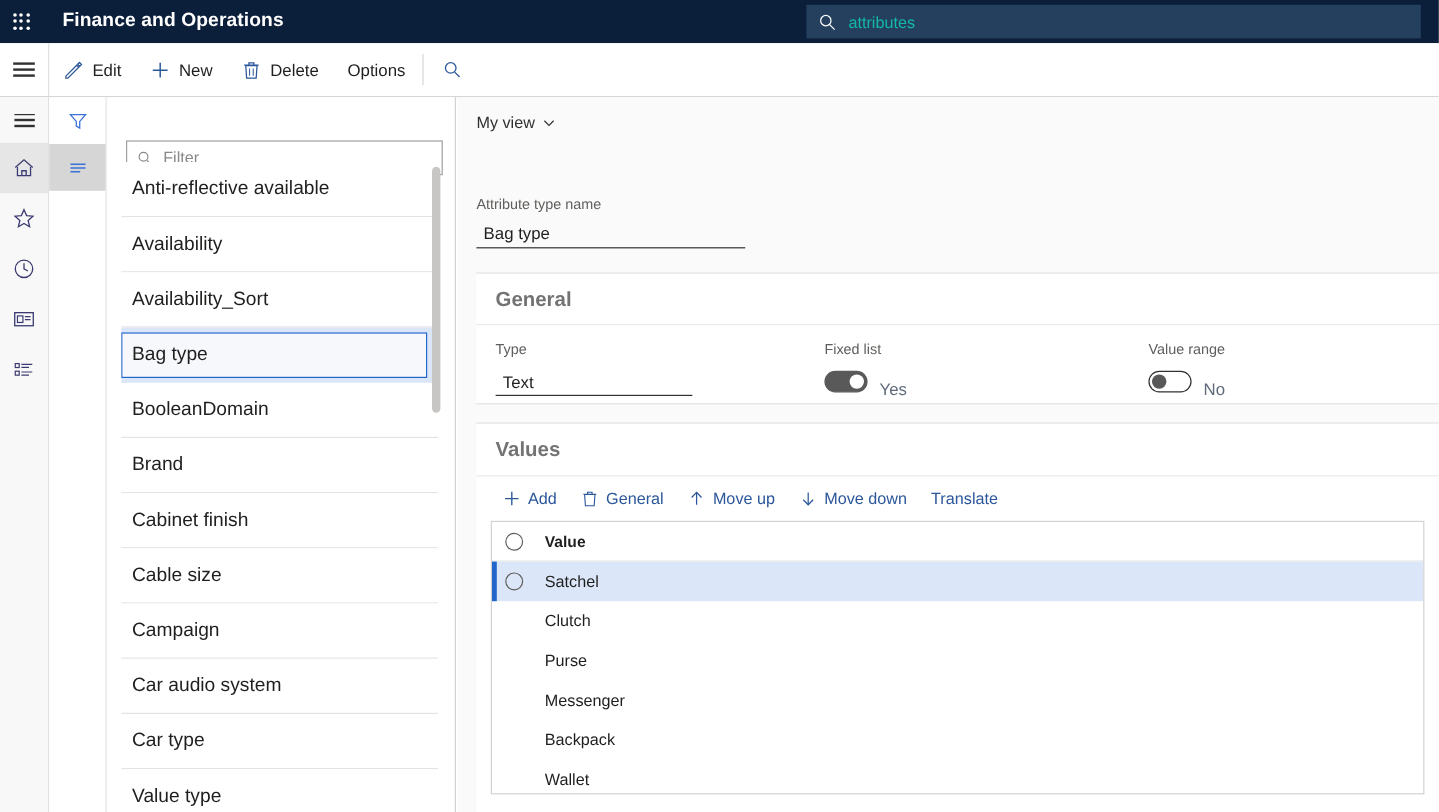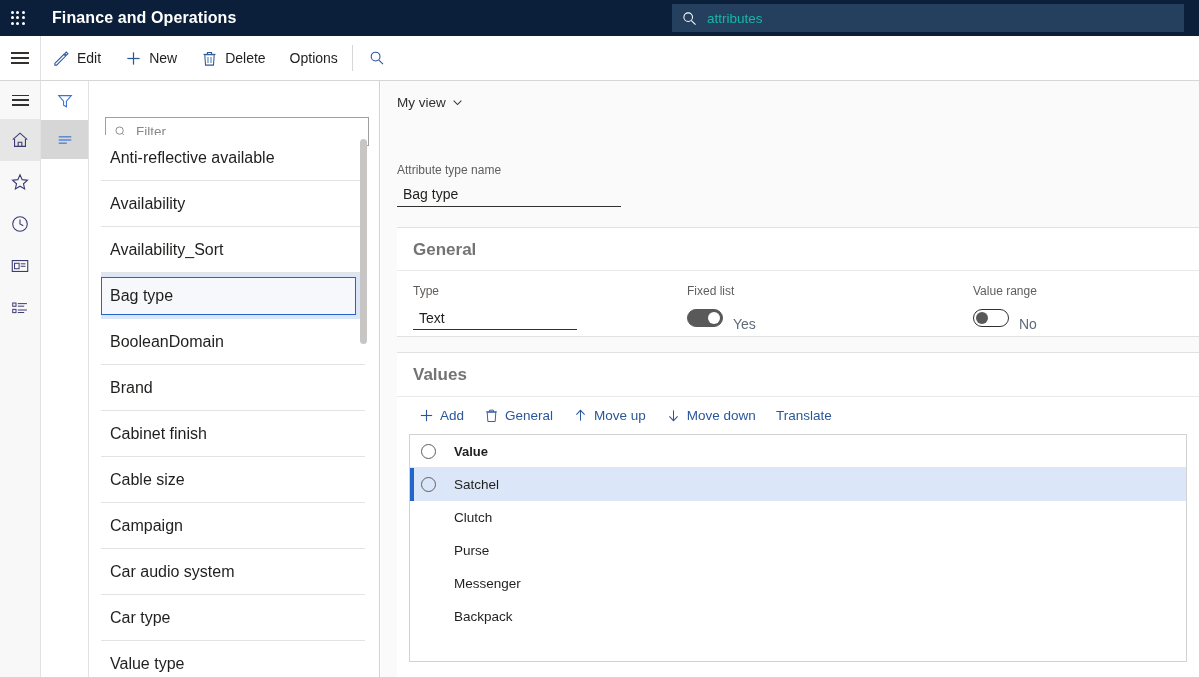--- a/index.html
+++ b/index.html
@@ -472,21 +472,21 @@
     <div class="gfield" style="left:290px;">
       <div class="glabel">Fixed list</div>
       <div class="toggle-row">
         <div class="toggle on">
             <span class="knob"></span>
           </div>
         <span class="toggle-text">Yes</span>
       </div>
     </div>
 
-    <div class="gfield" style="left:576px;">
+    <div class="gfield" style="left:560px;">
       <div class="glabel">Value range</div>
       <div class="toggle-row">
         <div class="toggle off">
             <span class="knob"></span>
           </div>
         <span class="toggle-text">No</span>
       </div>
     </div>
   </div>
 
@@ -558,16 +558,19 @@
       </div>
       <div class="grow">
         <span class="gcell blank">Purse</span>
       </div>
       <div class="grow">
         <span class="gcell blank">Messenger</span>
       </div>
       <div class="grow">
         <span class="gcell blank">Backpack</span>
       </div>
+      <div class="grow">
+        <span class="gcell blank">Wallet</span>
+      </div>
     </div>
   </div>
 
 </div>
 
 </body></html>

